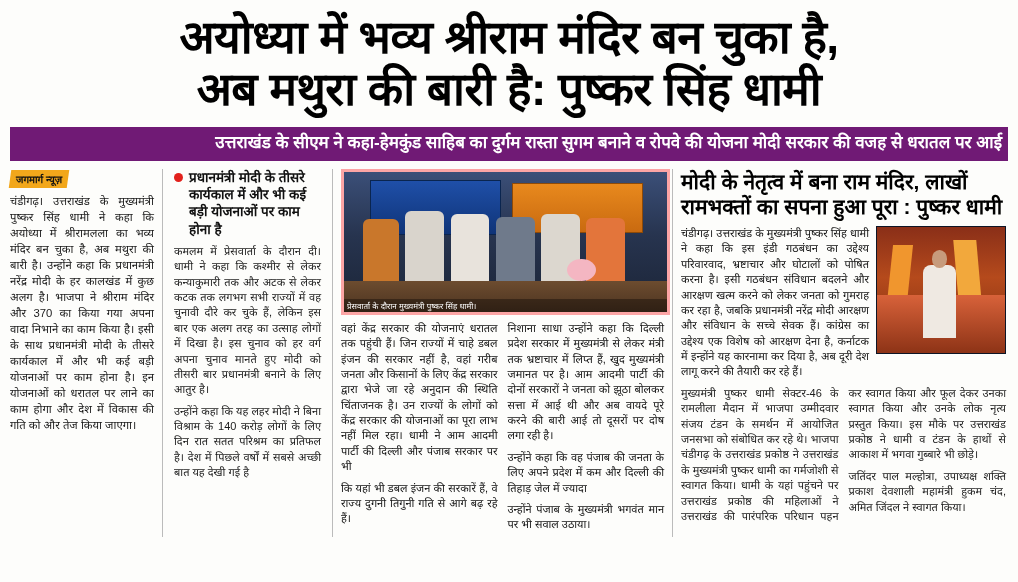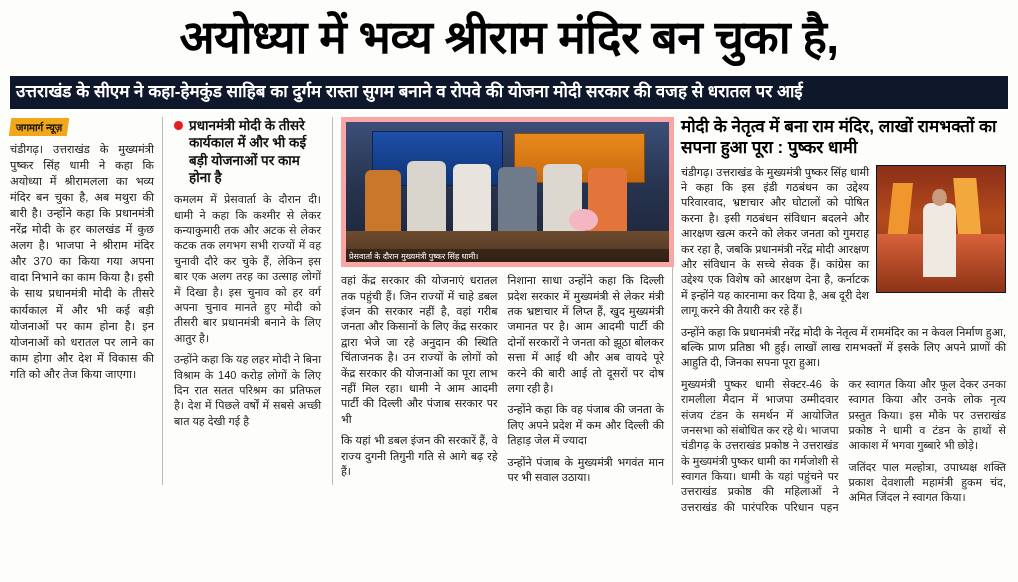--- a/index.html
+++ b/index.html
@@ -20,23 +20,23 @@
     letter-spacing:-0.5px;
     color:#000;
     font-size:46px;
     padding:6px 4px 2px 4px;
   }
   .headline .l2{display:block;}
 
   
   .redbar{
     margin-top:10px;
-    background:#0f172a;
+    background:#701a75;
     color:#fff;
-    text-align:left;
+    text-align:right;
     font-size:17px;
     font-weight:bold;
     padding:7px 6px 8px 6px;
     letter-spacing:0px;
     line-height:1.1;
   }
 
   
   .content{
     display:flex;
@@ -86,21 +86,21 @@
     line-height:1.28;
     color:#111;
   }
 
   
   .c3{width:340px;padding:0 8px;}
   .photo{
     width:100%;height:140px;
     position:relative;overflow:hidden;
     background:#7f1d1d;
-    border:5px solid #fca5a5;
+    border:3px solid #fca5a5;
   }
   .photo .sky{position:absolute;inset:0;background:linear-gradient(180deg,#3b4f78 0%,#27344f 45%,#1b2436 100%);}
   .photo .banner{
     position:absolute;left:8%;top:6%;width:40%;height:38%;
     background:linear-gradient(180deg,#1f4fa8,#0f3478);
     border:1px solid #0a254f;
   }
   .photo .banner2{
     position:absolute;left:52%;top:8%;width:40%;height:34%;
     background:linear-gradient(180deg,#e8891d,#c96a10);
@@ -119,21 +119,21 @@
   .photo .p6{left:75%;width:12%;height:47%;background:#e3753b;}
   .photo .flower{position:absolute;bottom:22%;left:69%;width:9%;height:16%;background:#f4b6c2;border-radius:50%;}
   .photo .cap{
     position:absolute;left:0;right:0;bottom:0;
     font-size:8px;color:#fff;background:rgba(0,0,0,.35);padding:1px 3px;
   }
 
   
   .c4{width:334px;padding-left:8px;}
   .subhead{
-    font-size:17px;font-weight:bold;line-height:1.22;color:#000;
+    font-size:21px;font-weight:bold;line-height:1.22;color:#000;
     margin-bottom:6px;
   }
   .photo2{
     width:128px;height:126px;float:right;margin:0 0 4px 7px;
     position:relative;overflow:hidden;border:1px solid #0d1526;
     background:#5b2a1a;
   }
   .photo2 .bg{position:absolute;inset:0;background:linear-gradient(180deg,#8a2f18 0%,#b54a1c 40%,#7a2d12 100%);}
   .photo2 .crowd{position:absolute;left:0;bottom:0;width:100%;height:46%;background:linear-gradient(180deg,#d8623a,#8d3316);}
   .photo2 .f1{position:absolute;left:10%;top:14%;width:16%;height:46%;background:#f0962e;transform:skewX(-6deg);}
@@ -153,20 +153,21 @@
   }
   .c1 .body-text p,.c2 .body-text p,.c3-body p,.c4-body p,.twocol p{margin:0 0 6px 0;}
 </style>
 </head>
 <body>
 
 <div class="page">
 
   <div class="headline">
     <span>अयोध्या में भव्य श्रीराम मंदिर बन चुका है,</span>
+    <span class="l2">अब मथुरा की बारी है: पुष्कर सिंह धामी</span>
   </div>
 
   <div class="redbar">उत्तराखंड के सीएम ने कहा-हेमकुंड साहिब का दुर्गम रास्ता सुगम बनाने व रोपवे की योजना मोदी सरकार की वजह से धरातल पर आई</div>
 
   <div class="content">
 
     <div class="col c1">
       <div class="tagbox">
         <span>जगमार्ग न्यूज़</span>
       </div>
@@ -214,21 +215,20 @@
       <div class="subhead">मोदी के नेतृत्व में बना राम मंदिर, लाखों रामभक्तों का सपना हुआ पूरा : पुष्कर धामी</div>
       <div class="photo2">
         <div class="bg"></div>
         <div class="f1"></div>
         <div class="f2"></div>
         <div class="crowd"></div>
         <div class="man"></div>
       </div>
       <div class="c4-body">
         <p>चंडीगढ़। उत्तराखंड के मुख्यमंत्री पुष्कर सिंह धामी ने कहा कि इस इंडी गठबंधन का उद्देश्य परिवारवाद, भ्रष्टाचार और घोटालों को पोषित करना है। इसी गठबंधन संविधान बदलने और आरक्षण खत्म करने को लेकर जनता को गुमराह कर रहा है, जबकि प्रधानमंत्री नरेंद्र मोदी आरक्षण और संविधान के सच्चे सेवक हैं। कांग्रेस का उद्देश्य एक विशेष को आरक्षण देना है, कर्नाटक में इन्होंने यह कारनामा कर दिया है, अब दूरी देश लागू करने की तैयारी कर रहे हैं।</p>
-        <p>उन्होंने कहा कि प्रधानमंत्री नरेंद्र मोदी के नेतृत्व में राममंदिर का न केवल निर्माण हुआ, बल्कि प्राण प्रतिष्ठा भी हुई। लाखों लाख रामभक्तों में इसके लिए अपने प्राणों की आहुति दी, जिनका सपना पूरा हुआ।</p>
       </div>
       <div class="twocol">
         <p>मुख्यमंत्री पुष्कर धामी सेक्टर-46 के रामलीला मैदान में भाजपा उम्मीदवार संजय टंडन के समर्थन में आयोजित जनसभा को संबोधित कर रहे थे। भाजपा चंडीगढ़ के उत्तराखंड प्रकोष्ठ ने उत्तराखंड के मुख्यमंत्री पुष्कर धामी का गर्मजोशी से स्वागत किया। धामी के यहां पहुंचने पर उत्तराखंड प्रकोष्ठ की महिलाओं ने उत्तराखंड की पारंपरिक परिधान पहन कर स्वागत किया और फूल देकर उनका स्वागत किया और उनके लोक नृत्य प्रस्तुत किया। इस मौके पर उत्तराखंड प्रकोष्ठ ने धामी व टंडन के हाथों से आकाश में भगवा गुब्बारे भी छोड़े।</p>
         <p>जतिंदर पाल मल्होत्रा, उपाध्यक्ष शक्ति प्रकाश देवशाली महामंत्री हुकम चंद, अमित जिंदल ने स्वागत किया।</p>
       </div>
     </div>
 
   </div>
 </div>
 

